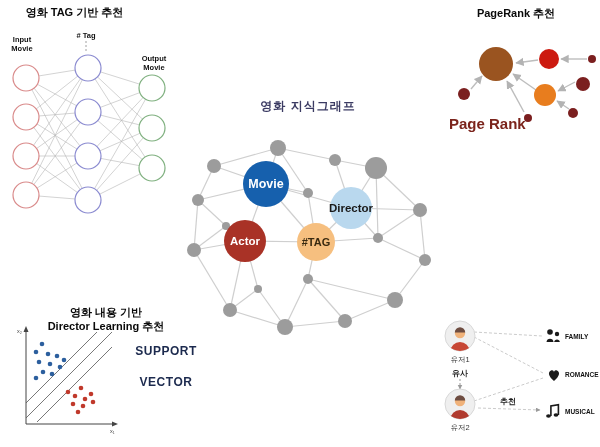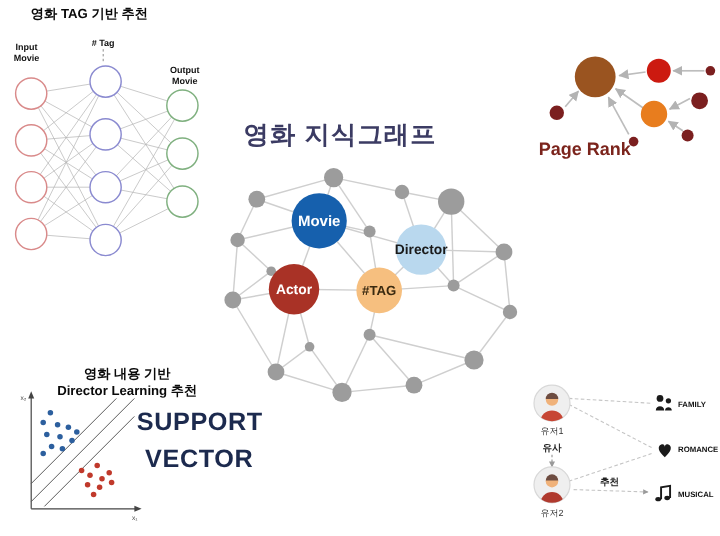--- a/index.html
+++ b/index.html
@@ -1,19 +1,19 @@
 <!DOCTYPE html>
 <html><head>
 <meta charset="utf-8">
 <style>
   html,body{margin:0;padding:0;background:#fff;}
   .page{position:relative;width:600px;height:447px;background:#ffffff;font-family:"Liberation Sans",sans-serif;overflow:hidden;}
   .sec-title{position:absolute;font-weight:bold;font-size:11px;color:#0a0a0a;text-align:center;line-height:1.3;}
-  .kg-title{position:absolute;font-weight:bold;font-size:21px;color:#3b3b63;text-align:left;letter-spacing:1px;}
-  .svm-words{position:absolute;font-weight:bold;font-size:21px;color:#1c2a4e;text-align:center;line-height:31px;letter-spacing:.5px;}
+  .kg-title{position:absolute;font-weight:bold;font-size:12px;color:#3b3b63;text-align:center;letter-spacing:1px;}
+  .svm-words{position:absolute;font-weight:bold;font-size:12px;color:#1c2a4e;text-align:center;line-height:31px;letter-spacing:.5px;}
   svg{position:absolute;overflow:visible;}
   svg text{font-family:"Liberation Sans","DejaVu Sans",sans-serif;}
 </style>
 </head>
 <body>
 
 <div class="page">
 
   <div class="sec-title" style="left:2px;top:5px;width:145px;">영화 TAG 기반 추천</div>
 
@@ -72,20 +72,21 @@
     </g>
 
     <text x="22" y="18" text-anchor="middle" font-size="7.5" font-weight="bold" fill="#111">Input</text>
     <text x="22" y="27" text-anchor="middle" font-size="7.5" font-weight="bold" fill="#111">Movie</text>
     <text x="86" y="14" text-anchor="middle" font-size="7.5" font-weight="bold" fill="#111"># Tag</text>
     <text x="154" y="37" text-anchor="middle" font-size="7.5" font-weight="bold" fill="#111">Output</text>
     <text x="154" y="46" text-anchor="middle" font-size="7.5" font-weight="bold" fill="#111">Movie</text>
   </svg>
 
   <div class="sec-title" style="left:436px;top:6px;width:160px;">
+    <div>PageRank 추천</div>
   </div>
 
   <svg style="left:436px;top:34px;" width="164" height="102" viewBox="0 0 164 102">
     <defs>
       <marker id="arrG" markerWidth="8" markerHeight="8" refX="5.5" refY="3" orient="auto">
         <path d="M0,0 L6,3 L0,6 Z" fill="#b3b3b3"></path>
       </marker>
     </defs>
     <g stroke="#bdbdbd" stroke-width="1.4" marker-end="url(#arrG)">
       <line x1="102" y1="26" x2="80" y2="29"></line>

